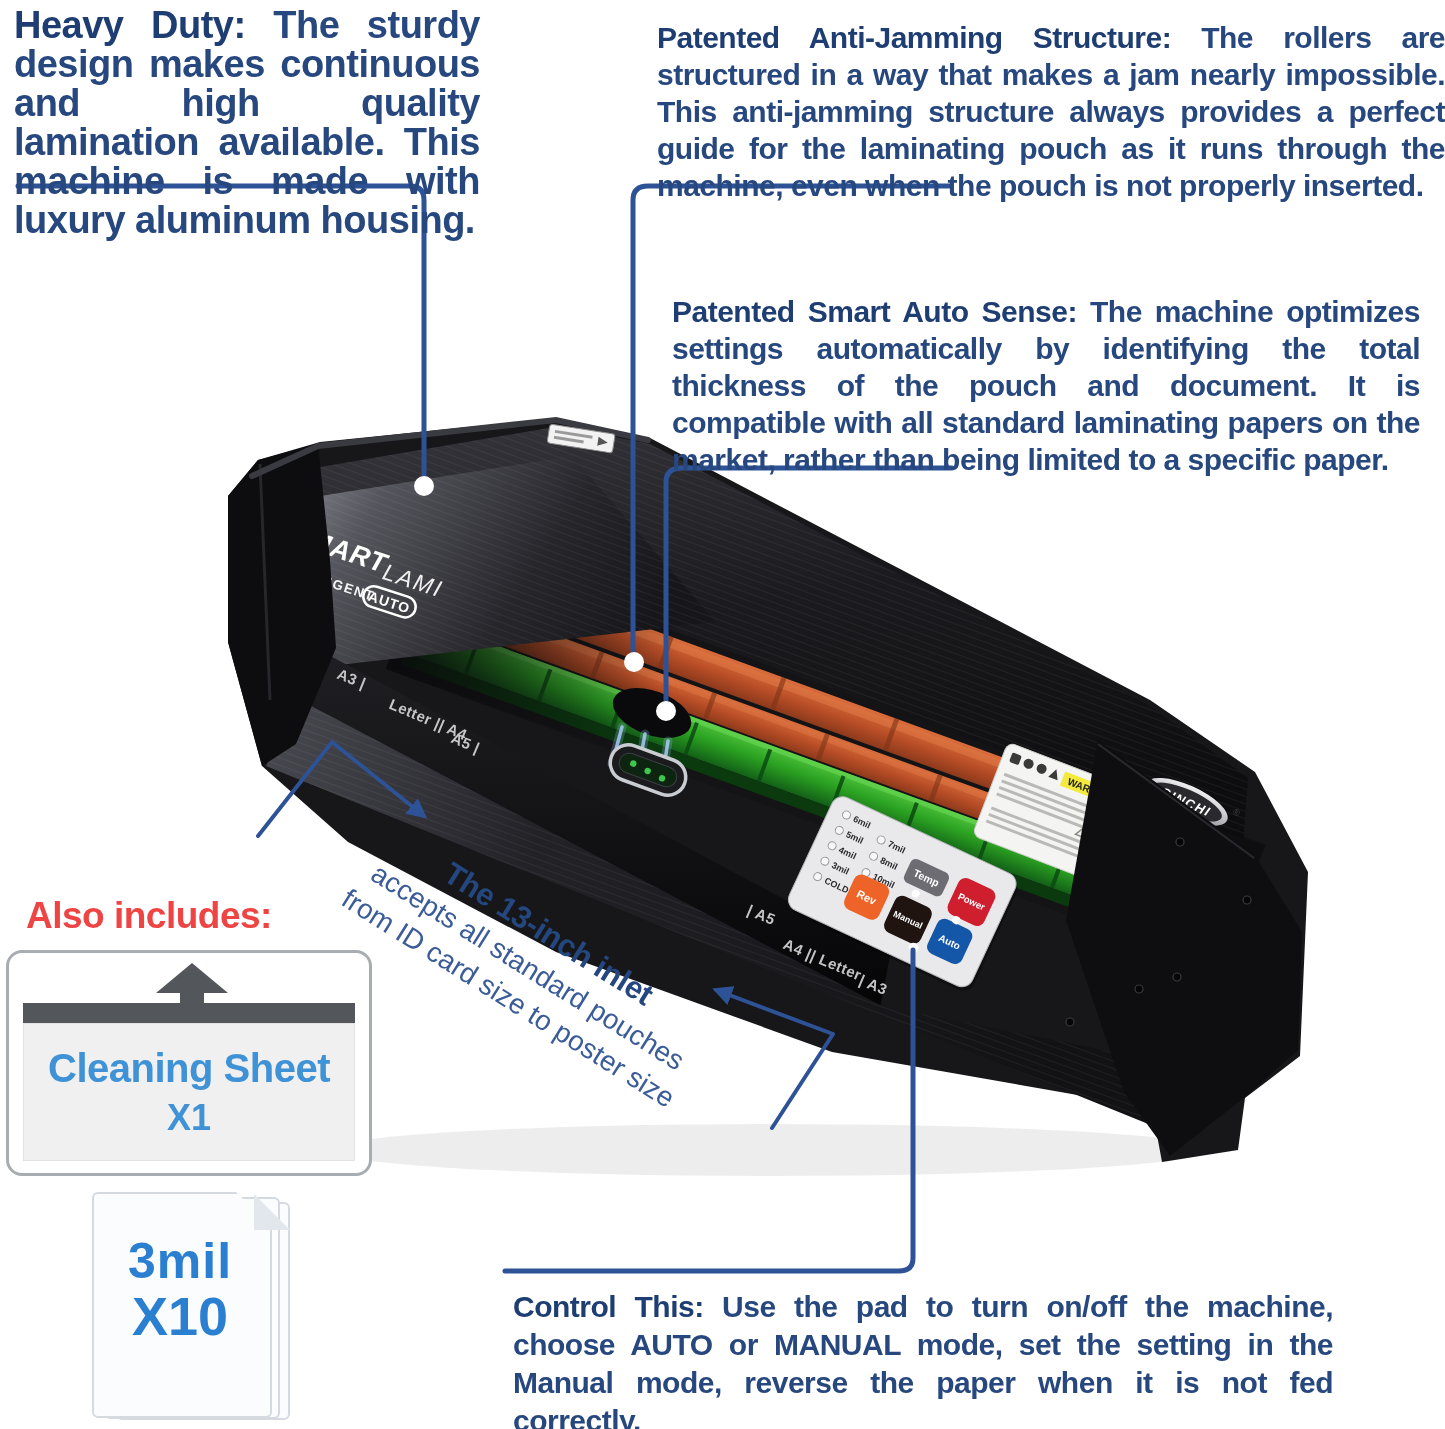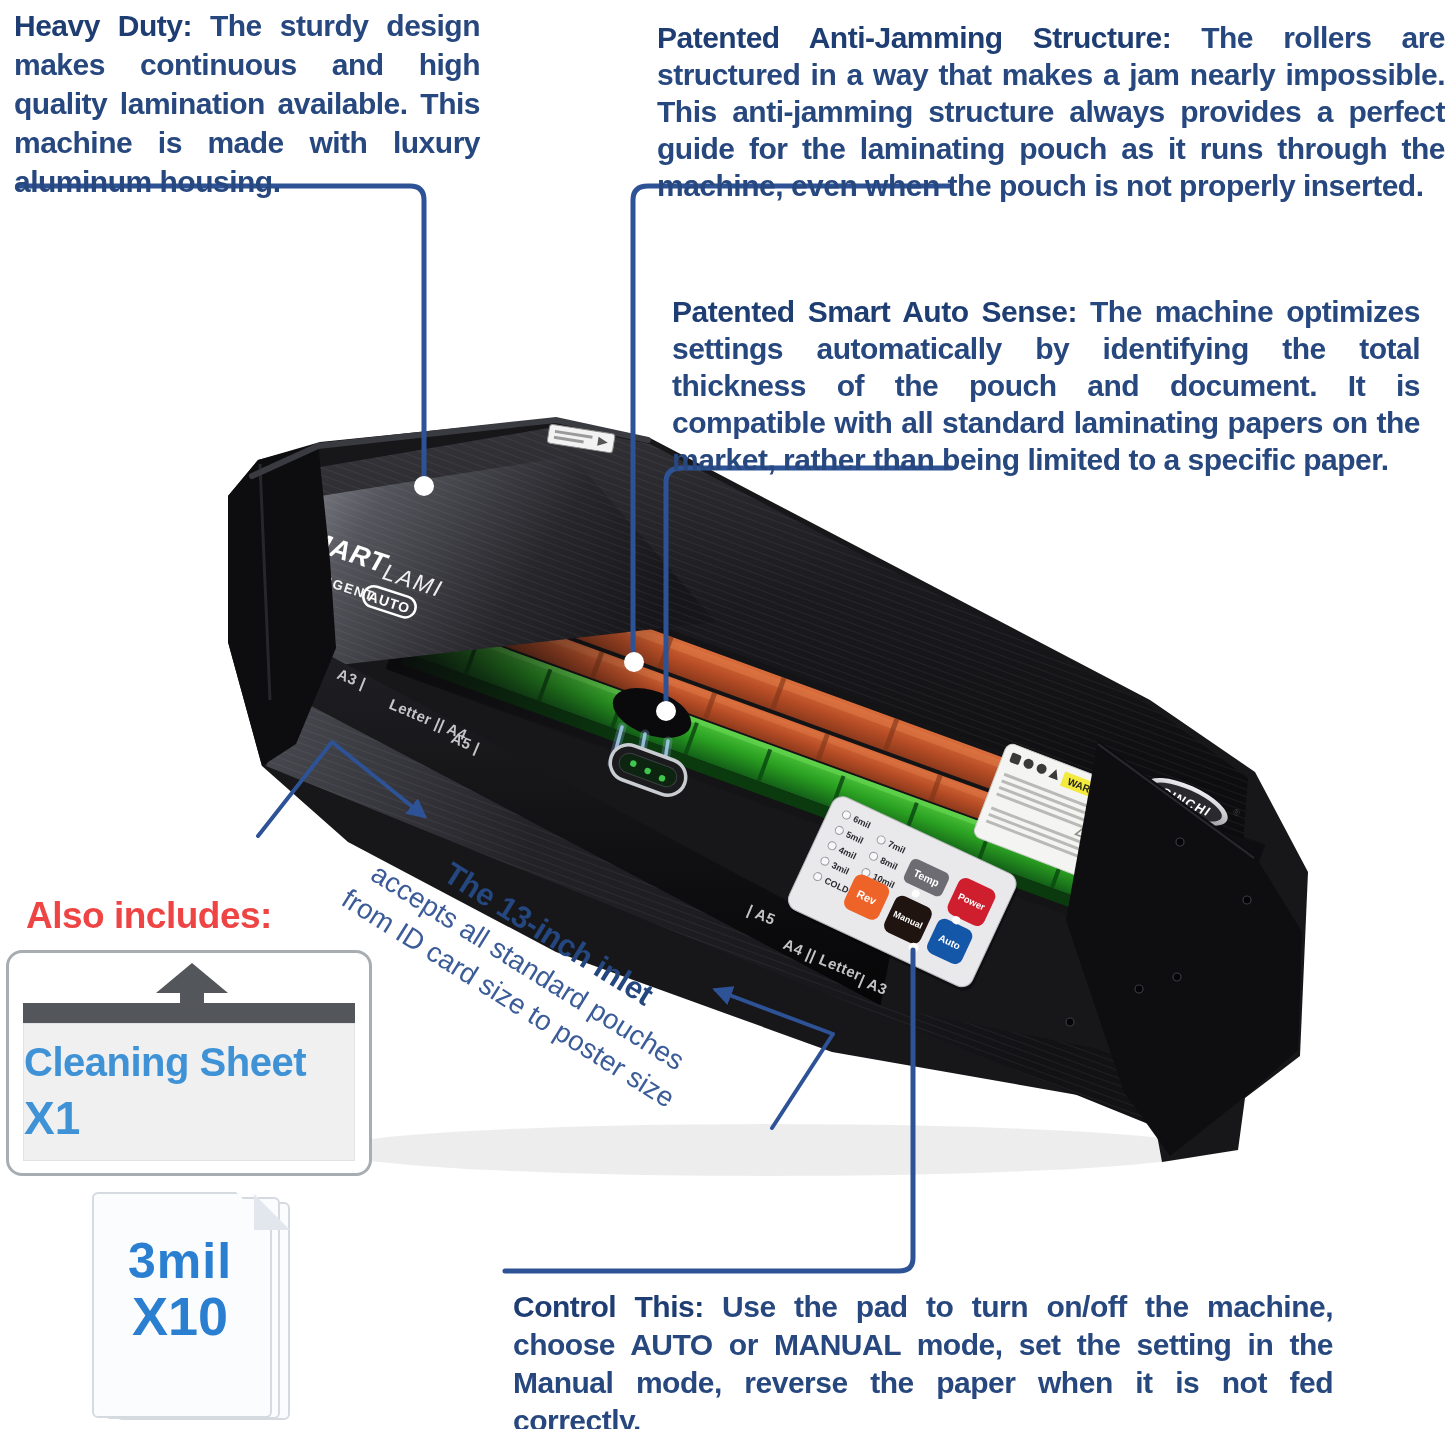--- a/index.html
+++ b/index.html
@@ -1,39 +1,39 @@
 <!DOCTYPE html>
 <html><head>
 <meta charset="utf-8">
 <style>
   html,body{margin:0;padding:0;background:#ffffff;}
   #stage{position:relative;width:1445px;height:1429px;background:#ffffff;overflow:hidden;
          font-family:"Liberation Sans","DejaVu Sans",sans-serif;}
   #machine-svg{position:absolute;left:0;top:0;z-index:1;}
   .tb{position:absolute;z-index:2;color:#27477f;font-weight:700;text-align:justify;letter-spacing:-0.5px;}
   .tb .lead{color:#1e3d72;}
-  .tb-hd{left:14px;top:6px;width:466px;font-size:30px;line-height:39px;}
+  .tb-hd{left:14px;top:6px;width:466px;font-size:38px;line-height:39px;}
   .tb-aj{left:657px;top:19px;width:788px;font-size:30px;line-height:37px;}
   .tb-sas{left:672px;top:283px;width:748px;font-size:30px;line-height:37px;margin-top:10px;}
   .tb-cp{left:513px;top:1288px;width:820px;font-size:30px;line-height:38px;}
   .inlet-note{left:352px;top:788px;width:488px;transform:rotate(32deg);transform-origin:0 0;
               text-align:center;z-index:2;position:absolute;}
   .inlet-note .t1{font-size:31px;font-weight:700;color:#25477f;line-height:40px;letter-spacing:-0.3px;}
   .inlet-note .t2{font-size:28px;font-weight:400;color:#3b5c99;line-height:37px;}
   .includes-h{position:absolute;left:26px;top:895px;font-size:37px;font-weight:700;color:#ef4444;z-index:2;letter-spacing:-0.5px;}
   .clean-card{position:absolute;left:6px;top:950px;width:360px;height:220px;background:#fff;
               border:3px solid #a8adb2;border-radius:16px;z-index:2;}
   .clean-arrow-tri{position:absolute;left:147px;top:10px;width:0;height:0;
               border-left:36px solid transparent;border-right:36px solid transparent;border-bottom:30px solid #53575b;}
   .clean-arrow-stem{position:absolute;left:171px;top:38px;width:24px;height:14px;background:#53575b;}
   .clean-bar{position:absolute;left:14px;right:14px;top:50px;height:20px;background:#53575b;}
   .clean-inner{position:absolute;left:14px;right:14px;top:70px;bottom:12px;background:#f0f0f1;border:1px solid #e2e2e4;
-               display:flex;flex-direction:column;align-items:flex-start;justify-content:center;}
+               display:flex;flex-direction:column;align-items:center;justify-content:center;}
   .clean-label{font-size:40px;font-weight:700;color:#3e92d5;letter-spacing:-0.5px;}
-  .clean-qty{font-size:46px;font-weight:700;color:#3e92d5;margin-top:6px;}
+  .clean-qty{font-size:36px;font-weight:700;color:#3e92d5;margin-top:6px;}
   .pouch-wrap{position:absolute;left:92px;top:1192px;width:200px;height:234px;z-index:2;}
   .sheet{position:absolute;background:#fbfcfe;border:2px solid #d5dae0;border-radius:6px;}
   .sheet3{left:24px;top:10px;width:170px;height:214px;}
   .sheet2{left:12px;top:5px;width:172px;height:218px;}
   .sheet1{left:0px;top:0px;width:176px;height:222px;
           clip-path:polygon(0 0,calc(100% - 36px) 0,100% 36px,100% 100%,0 100%);}
   .fold{position:absolute;right:2px;top:2px;width:36px;height:36px;background:#e2e7ed;
         clip-path:polygon(0 0,100% 100%,0 100%);}
   .pouch-text{position:absolute;left:0;top:40px;width:176px;text-align:center;color:#2b7fd0;font-weight:700;}
   .pouch-mil{font-size:50px;line-height:58px;letter-spacing:1px;}

